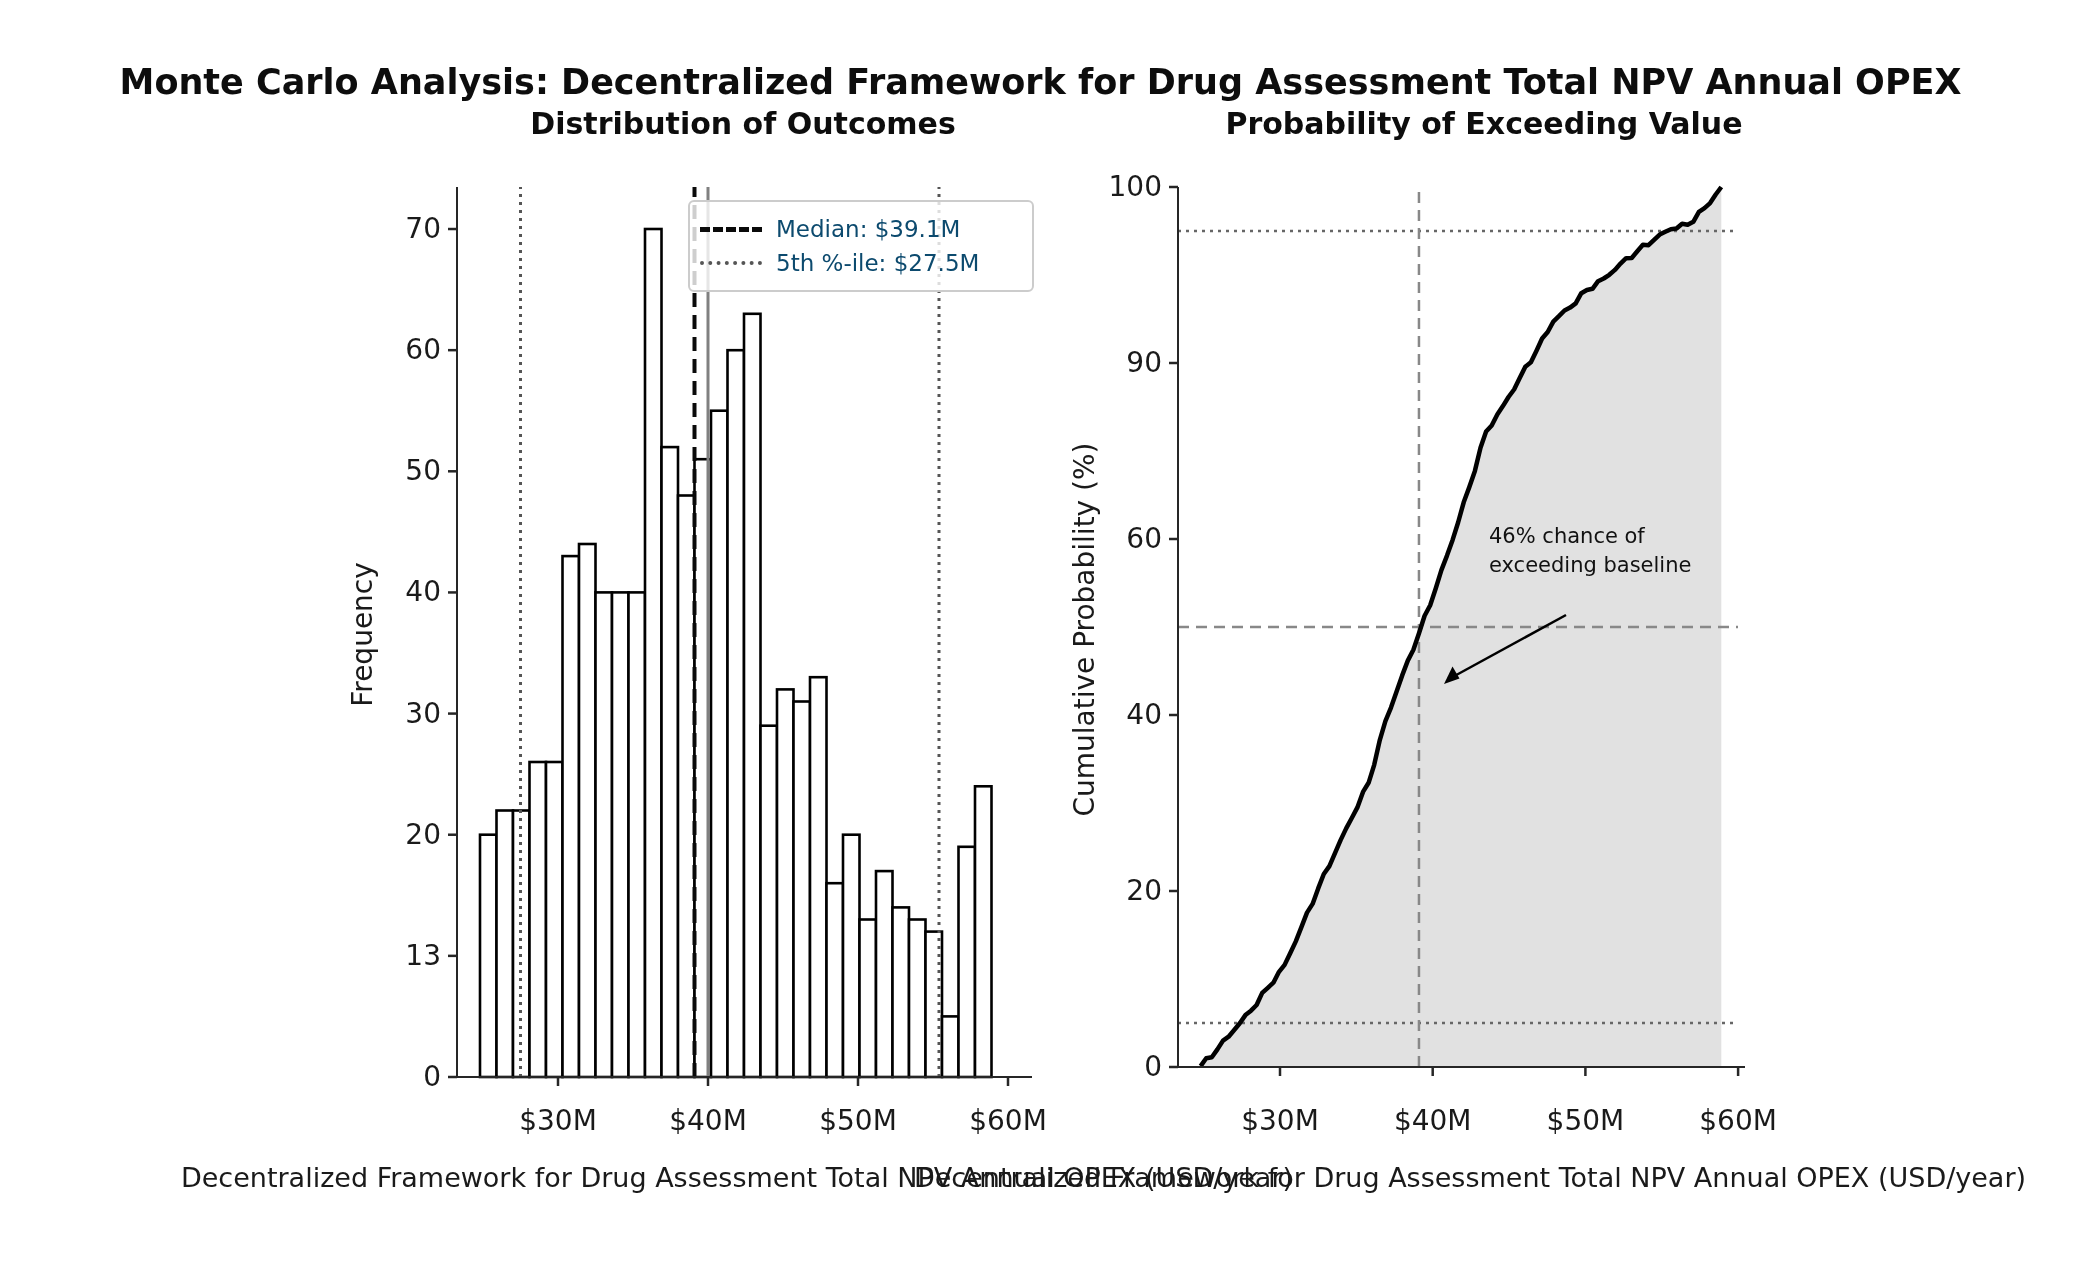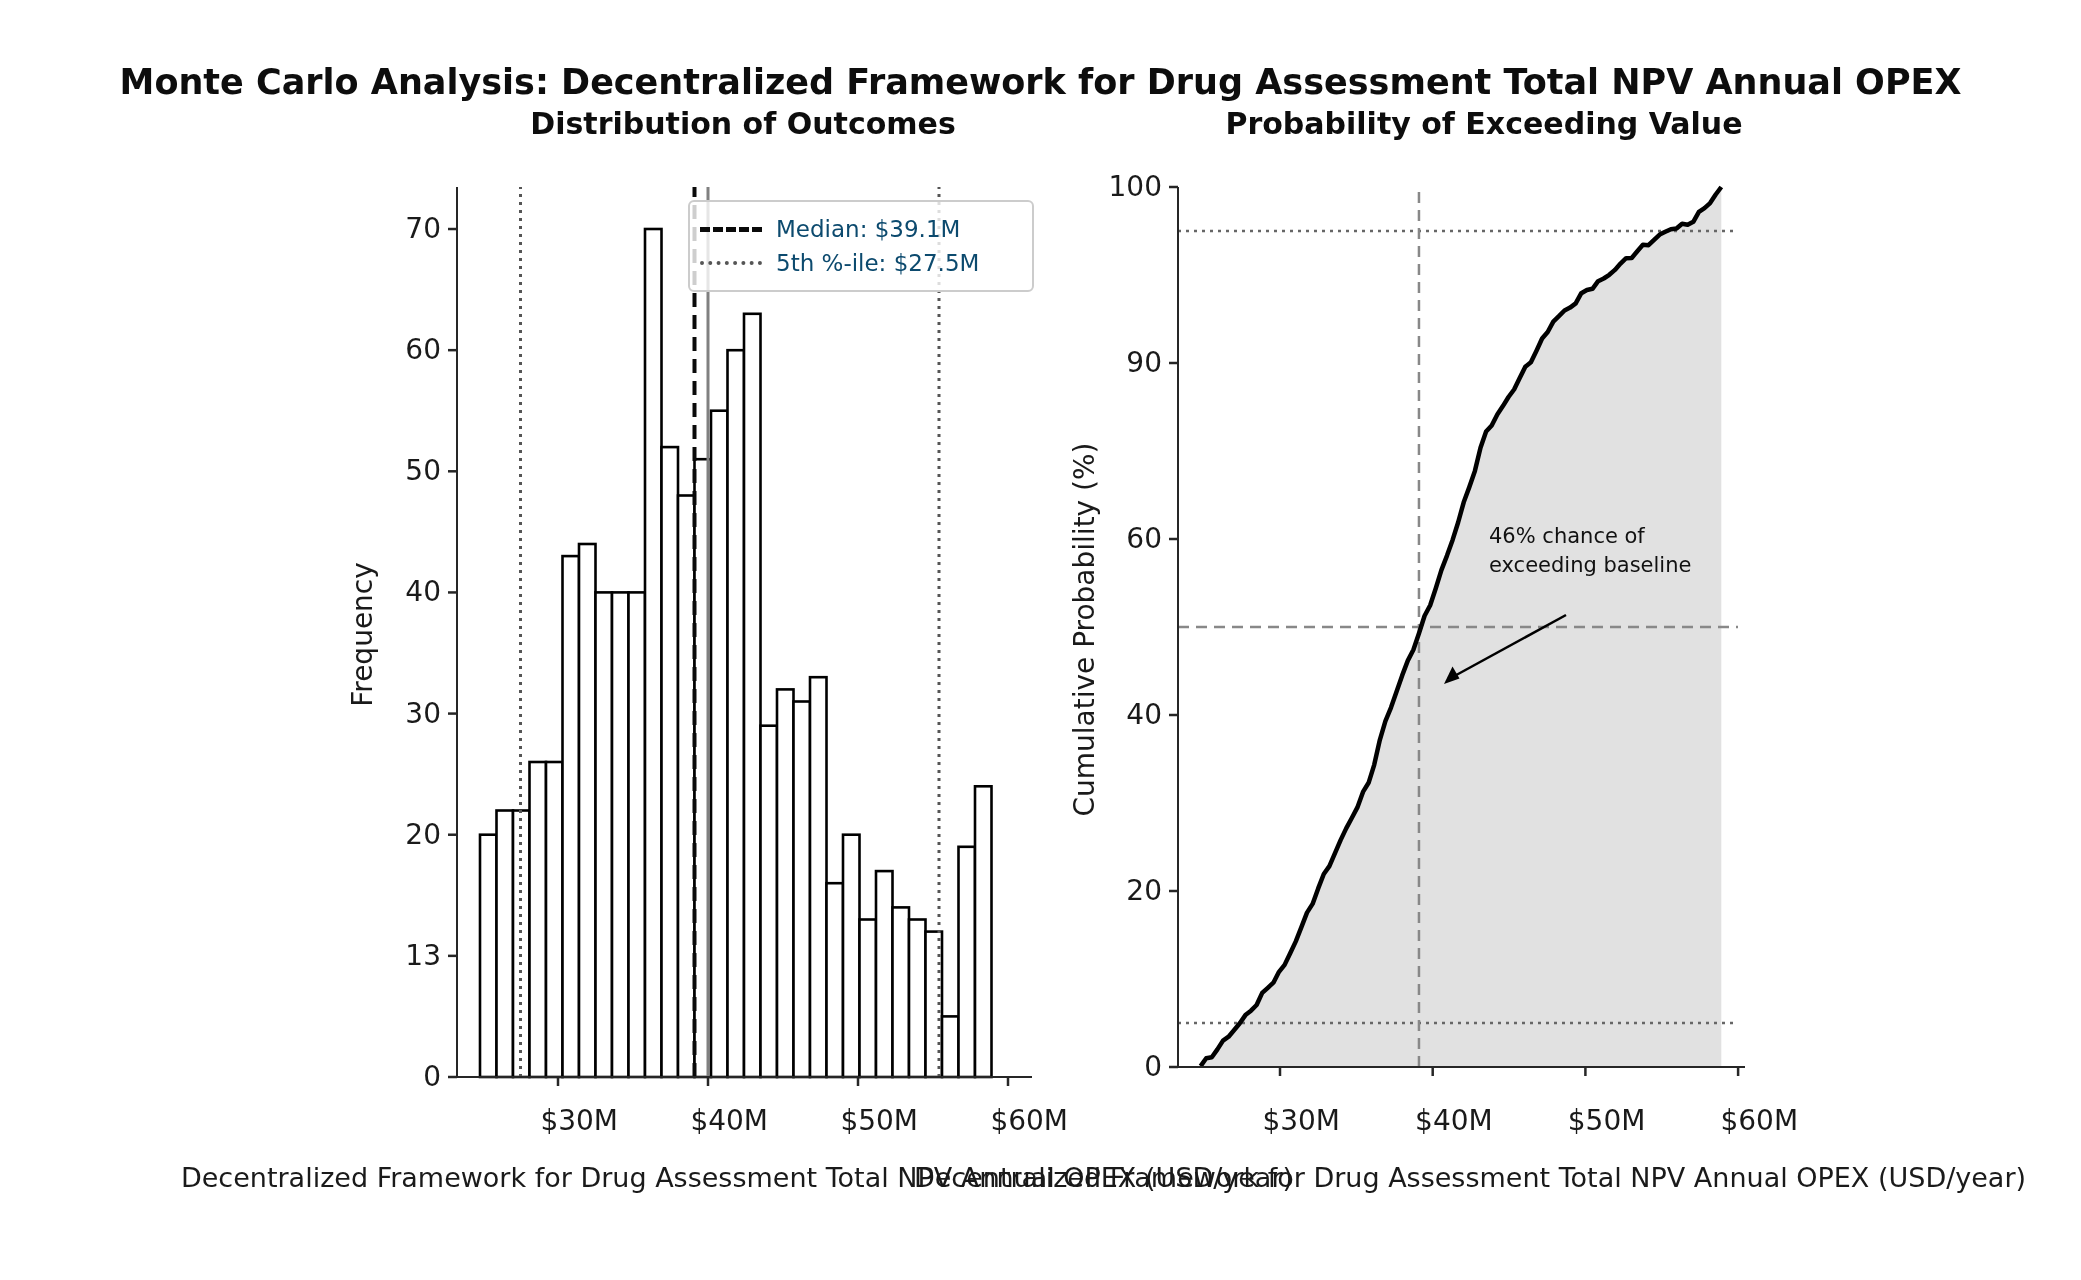--- a/index.html
+++ b/index.html
@@ -15,21 +15,21 @@
   .subtitle{position:absolute;top:92px;width:600px;text-align:center;font-size:30px;font-weight:bold;color:#0d0d0d;}
   #subtitle-left{left:443px;}
   #subtitle-right{left:1184px;}
   .ylabel{position:absolute;width:420px;text-align:center;font-size:28px;color:#1a1a1a;transform:rotate(-90deg);}
   #ylabel-left{left:152px;top:604px;}
   #ylabel-right{left:874px;top:599px;}
   .xlabel{position:absolute;top:1148px;width:1300px;text-align:center;font-size:27px;color:#1a1a1a;white-space:nowrap;}
   #xlabel-left{left:87px;}
   #xlabel-right{left:820px;}
   .tick-label{position:absolute;font-size:28px;color:#1a1a1a;white-space:nowrap;}
-  .tick-label.xtick{width:120px;text-align:right;top:1090px;}
+  .tick-label.xtick{width:120px;text-align:center;top:1090px;}
   .tick-label.ytick{width:90px;text-align:right;}
   .legend{
     position:absolute;left:688px;top:186px;width:346px;
     background:rgba(255,255,255,0.8);border:2px solid #cccccc;border-radius:6px;
     padding:10px 12px 10px 10px;box-sizing:border-box;z-index:5;
   }
   .legend-row{display:flex;align-items:center;height:34px;}
   .legend-swatch{width:62px;margin-right:14px;flex:0 0 62px;}
   .sw-median{border-top:5px dashed #0a0a0a;height:0;}
   .sw-dotted{border-top:4px dotted #555555;height:0;}

